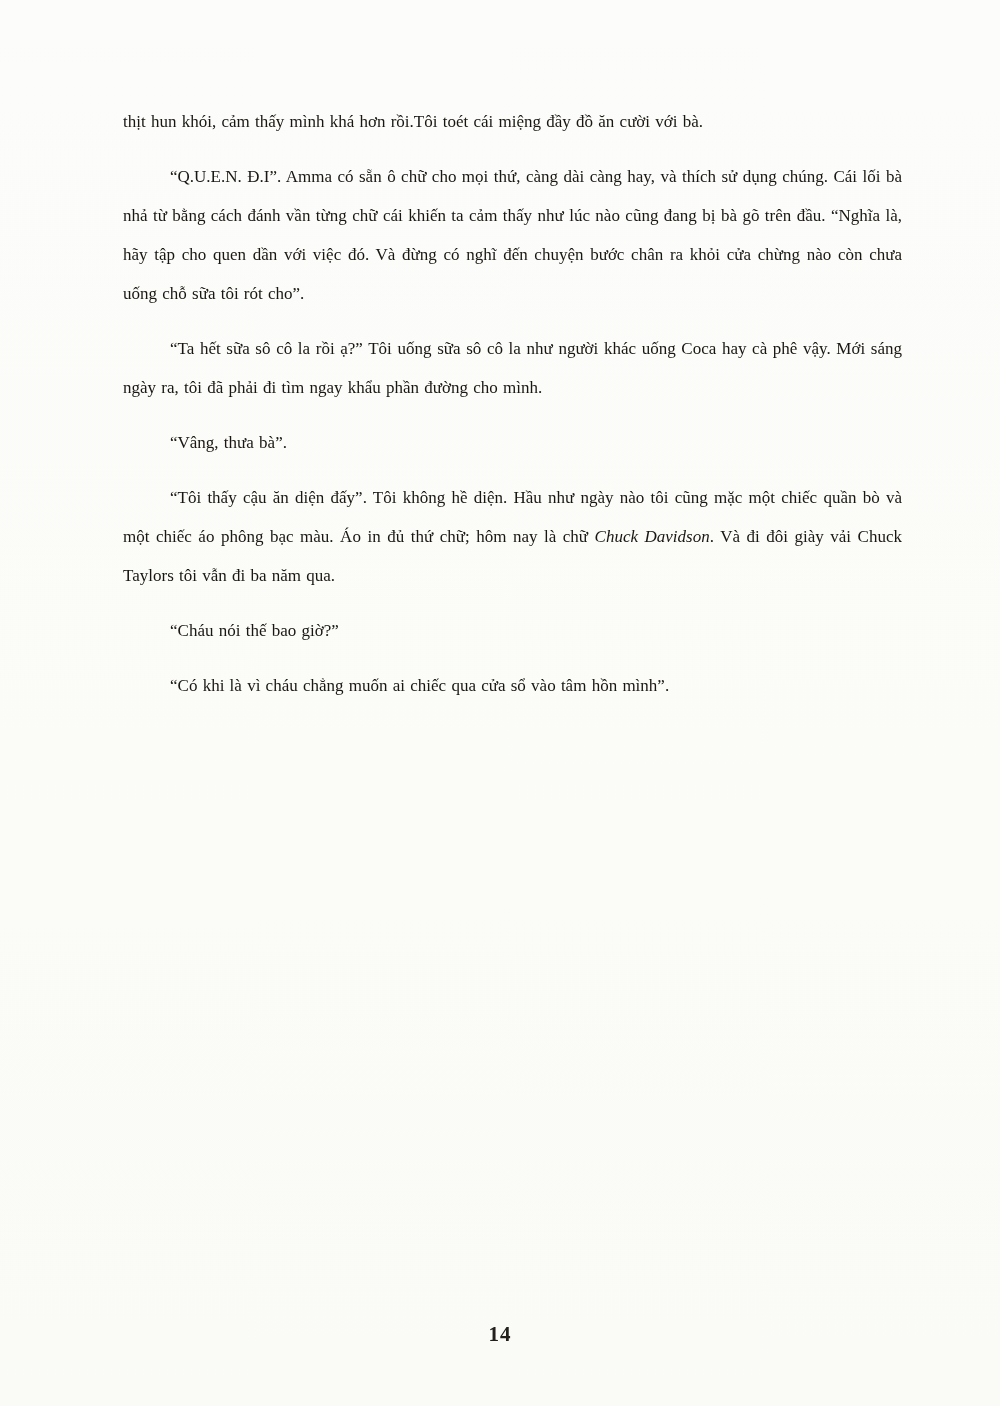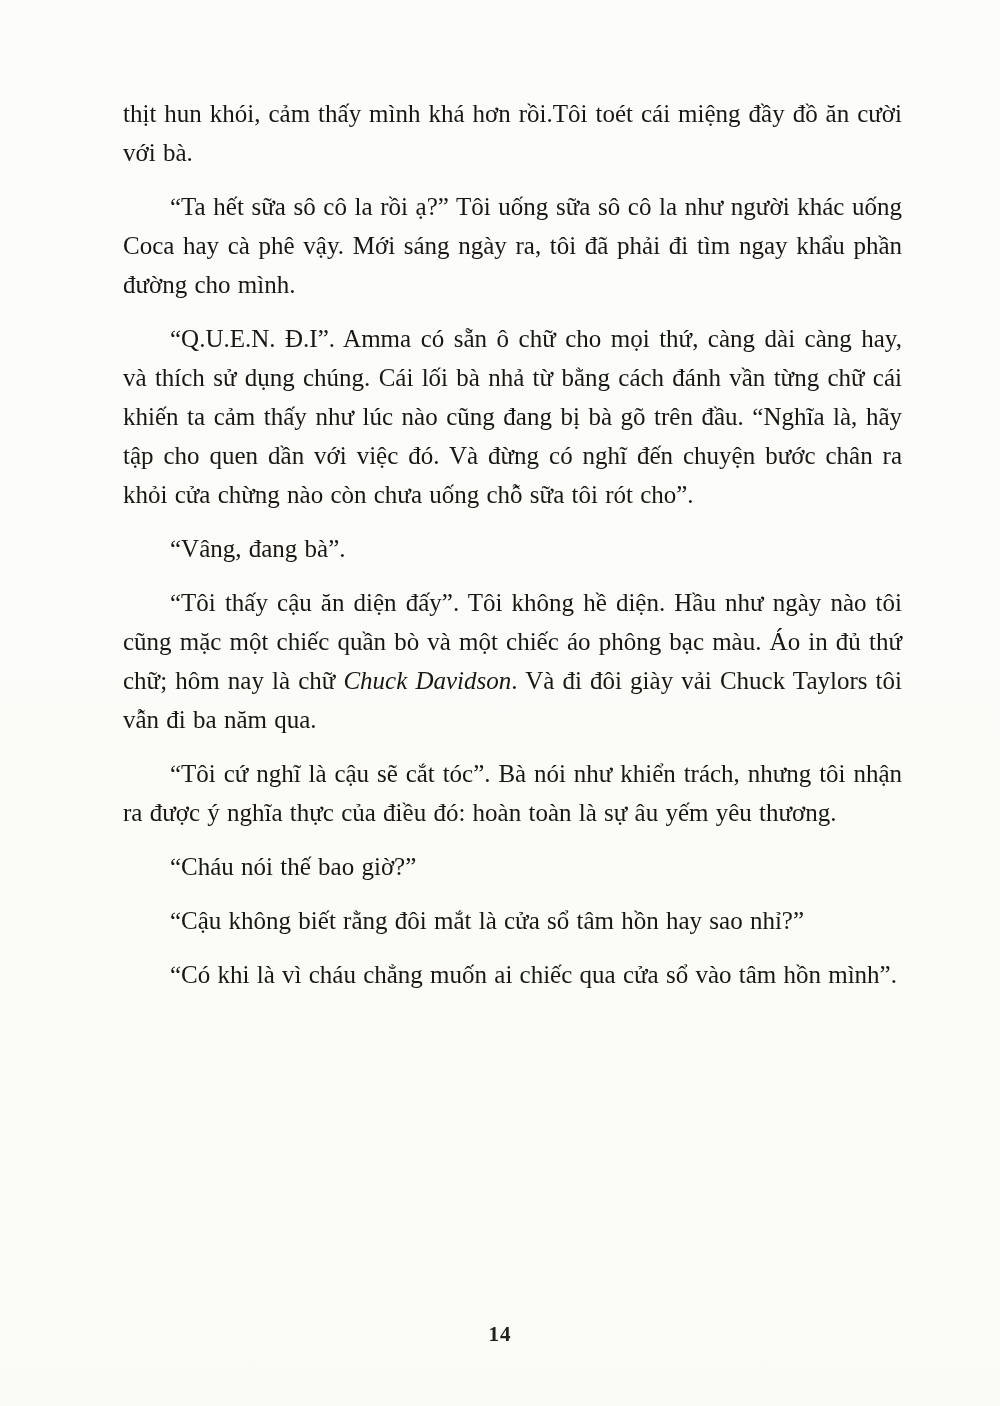--- a/index.html
+++ b/index.html
@@ -21,23 +21,23 @@
     inset: 0;
     background: linear-gradient(180deg, #fcfcfa 0%, #fbfbf8 60%, #fafaf7 100%);
   }
   .text-block {
     position: absolute;
     left: 123px;
     top: 86px;
     width: 779px;
   }
   .para {
-    font-size: 25px;
+    font-size: 17px;
     line-height: 39px;
-    margin: 8px 0 15px 0;
+    margin: 16px 0 15px 0;
     text-align: justify;
     word-spacing: 1px;
   }
   .para.indent {
     text-indent: 47px;
   }
   .para .seg { display: inline; }
   .para i { font-style: italic; }
   .footer {
     position: absolute;
@@ -57,33 +57,31 @@
 </head>
 <body>
 
 <div class="page">
 
   <main class="text-block">
 
     <p class="para">thịt hun khói, cảm thấy mình khá hơn rồi.Tôi toét cái miệng đầy đồ ăn cười với bà.</p>
 
 
+    <p class="para indent">“Q.U.E.N. Đ.I”. Amma có sẵn ô chữ cho mọi thứ, càng dài càng hay, và thích sử dụng chúng. Cái lối bà nhả từ bằng cách đánh vần từng chữ cái khiến ta cảm thấy như lúc nào cũng đang bị bà gõ trên đầu. “Nghĩa là, hãy tập cho quen dần với việc đó. Và đừng có nghĩ đến chuyện bước chân ra khỏi cửa chừng nào còn chưa uống chỗ sữa tôi rót cho”.</p>
+
     <p class="para indent">“Ta hết sữa sô cô la rồi ạ?” Tôi uống sữa sô cô la như người khác uống Coca hay cà phê vậy. Mới sáng ngày ra, tôi đã phải đi tìm ngay khẩu phần đường cho mình.</p>
 
-    <p class="para indent">“Q.U.E.N. Đ.I”. Amma có sẵn ô chữ cho mọi thứ, càng dài càng hay, và thích sử dụng chúng. Cái lối bà nhả từ bằng cách đánh vần từng chữ cái khiến ta cảm thấy như lúc nào cũng đang bị bà gõ trên đầu. “Nghĩa là, hãy tập cho quen dần với việc đó. Và đừng có nghĩ đến chuyện bước chân ra khỏi cửa chừng nào còn chưa uống chỗ sữa tôi rót cho”.</p>
-
-    <p class="para indent">“Vâng, đang bà”.</p>
+    <p class="para indent">“Vâng, thưa bà”.</p>
 
     <p class="para indent"><span class="seg">“Tôi thấy cậu ăn diện đấy”. Tôi không hề diện. Hầu như ngày nào tôi cũng mặc một chiếc quần bò và một chiếc áo phông bạc màu. Áo in đủ thứ chữ; hôm nay là chữ </span><i>Chuck Davidson</i><span class="seg">. Và đi đôi giày vải Chuck Taylors tôi vẫn đi ba năm qua.</span></p>
 
-    <p class="para indent">“Tôi cứ nghĩ là cậu sẽ cắt tóc”. Bà nói như khiển trách, nhưng tôi nhận ra được ý nghĩa thực của điều đó: hoàn toàn là sự âu yếm yêu thương.</p>
 
     <p class="para indent">“Cháu nói thế bao giờ?”</p>
 
-    <p class="para indent">“Cậu không biết rằng đôi mắt là cửa sổ tâm hồn hay sao nhỉ?”</p>
 
     <p class="para indent">“Có khi là vì cháu chẳng muốn ai chiếc qua cửa sổ vào tâm hồn mình”.</p>
 
   </main>
 
   <footer class="footer">
     <span class="page-number">14</span>
   </footer>
 
 </div>

